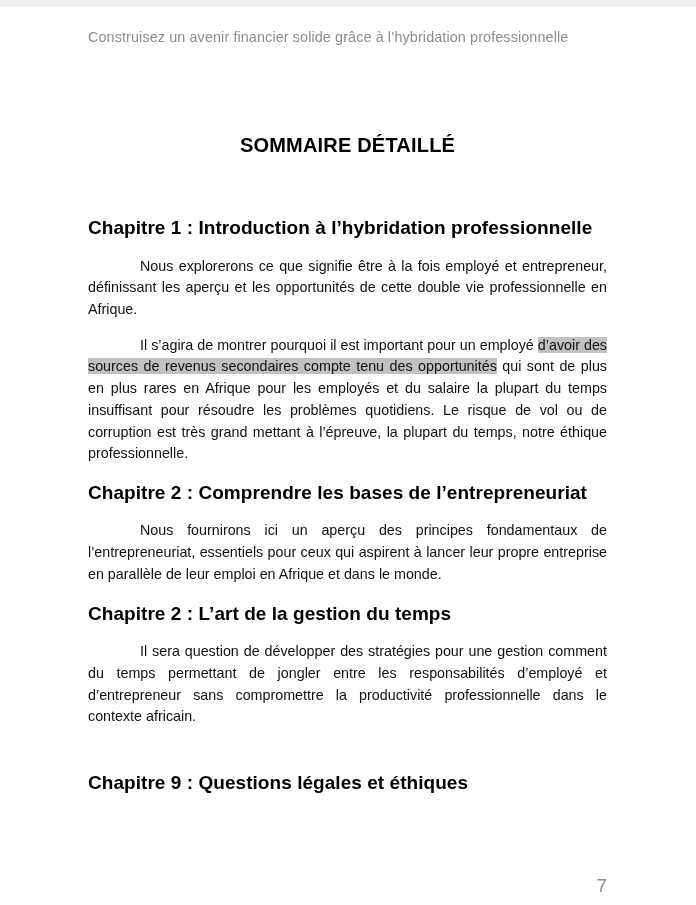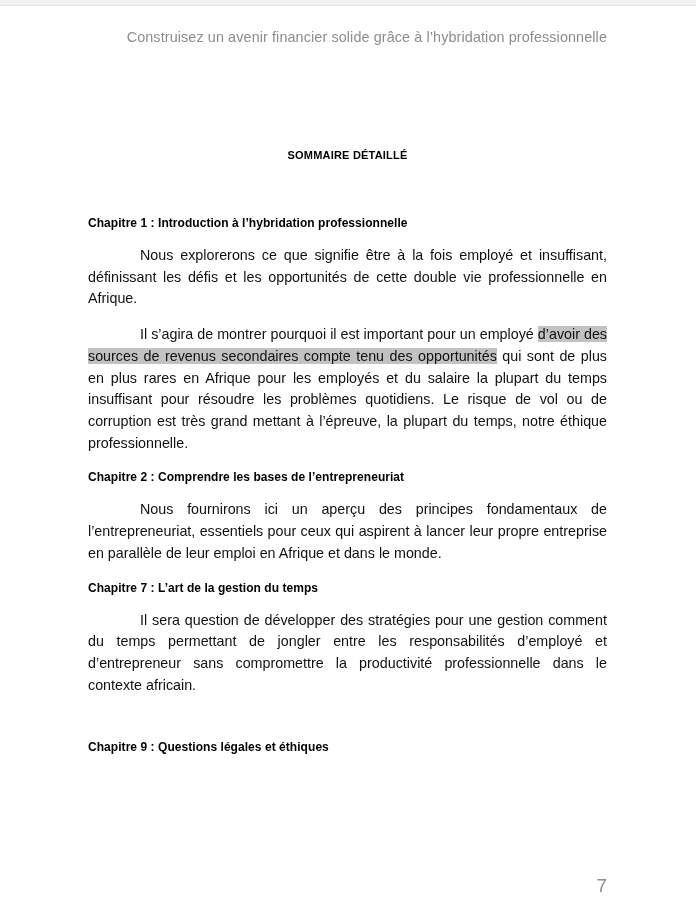--- a/index.html
+++ b/index.html
@@ -35,53 +35,53 @@
     height: 899px;
     background: #ffffff;
   }
 
   
   .doc-header {
     position: absolute;
     top: 22px;
     left: 88px;
     width: 519px;
-    text-align: right;
+    text-align: left;
     font-size: 14.4px;
     color: #8d8d8d;
     letter-spacing: 0.1px;
     line-height: 1.3;
     white-space: nowrap;
   }
 
   
   .doc-title {
     position: absolute;
-    top: 128px;
+    top: 113px;
     left: 88px;
     width: 519px;
     text-align: center;
-    font-size: 11px;
+    font-size: 20px;
     font-weight: bold;
     color: #000000;
     letter-spacing: 0.2px;
     margin-top: 15px;
   }
 
   
   .content {
     position: absolute;
     top: 208px;
     left: 88px;
     width: 519px;
   }
 
   h2.chapter {
     margin: 0;
-    font-size: 12px;
+    font-size: 19px;
     font-weight: bold;
     color: #000000;
     line-height: 1.5;
     letter-spacing: 0.05px;
   }
 
   p.para {
     margin: 0;
     font-size: 14.3px;
     color: #111111;
@@ -128,33 +128,33 @@
 
   <div class="doc-header">Construisez un avenir financier solide grâce à l’hybridation professionnelle</div>
 
   <h1 class="doc-title">SOMMAIRE DÉTAILLÉ</h1>
 
   <div class="content">
 
     <h2 class="chapter">Chapitre 1 : Introduction à l’hybridation professionnelle</h2>
     <div class="gap-after-heading"></div>
 
-    <p class="para">Nous explorerons ce que signifie être à la fois employé et insuffisant, définissant les défis et les opportunités de cette double vie professionnelle en Afrique.</p>
+    <p class="para">Nous explorerons ce que signifie être à la fois employé et entrepreneur, définissant les aperçu et les opportunités de cette double vie professionnelle en Afrique.</p>
     <div class="gap-after-para"></div>
 
     <p class="para para-hl-wrap"><span>Il s’agira de montrer pourquoi il est important pour un employé</span> <span class="hl">d’avoir des sources de revenus secondaires compte tenu des opportunités</span> <span>qui sont de plus en plus rares en Afrique pour les employés et du salaire la plupart du temps insuffisant pour résoudre les problèmes quotidiens. Le risque de vol ou de corruption est très grand mettant à l’épreuve, la plupart du temps, notre éthique professionnelle.</span></p>
     <div class="gap-after-para"></div>
 
     <h2 class="chapter">Chapitre 2 : Comprendre les bases de l’entrepreneuriat</h2>
     <div class="gap-after-heading"></div>
 
     <p class="para">Nous fournirons ici un aperçu des principes fondamentaux de l’entrepreneuriat, essentiels pour ceux qui aspirent à lancer leur propre entreprise en parallèle de leur emploi en Afrique et dans le monde.</p>
     <div class="gap-after-para"></div>
 
-    <h2 class="chapter">Chapitre 7 : L’art de la gestion du temps</h2>
+    <h2 class="chapter">Chapitre 2 : L’art de la gestion du temps</h2>
     <div class="gap-after-heading"></div>
 
     <p class="para">Il sera question de développer des stratégies pour une gestion comment du temps permettant de jongler entre les responsabilités d’employé et d’entrepreneur sans compromettre la productivité professionnelle dans le contexte africain.</p>
     <div class="gap-after-para"></div>
 
     <div class="gap-after-heading"></div>
 
     <div class="gap-after-para"></div>
 
     <h2 class="chapter">Chapitre 9 : Questions légales et éthiques</h2>

